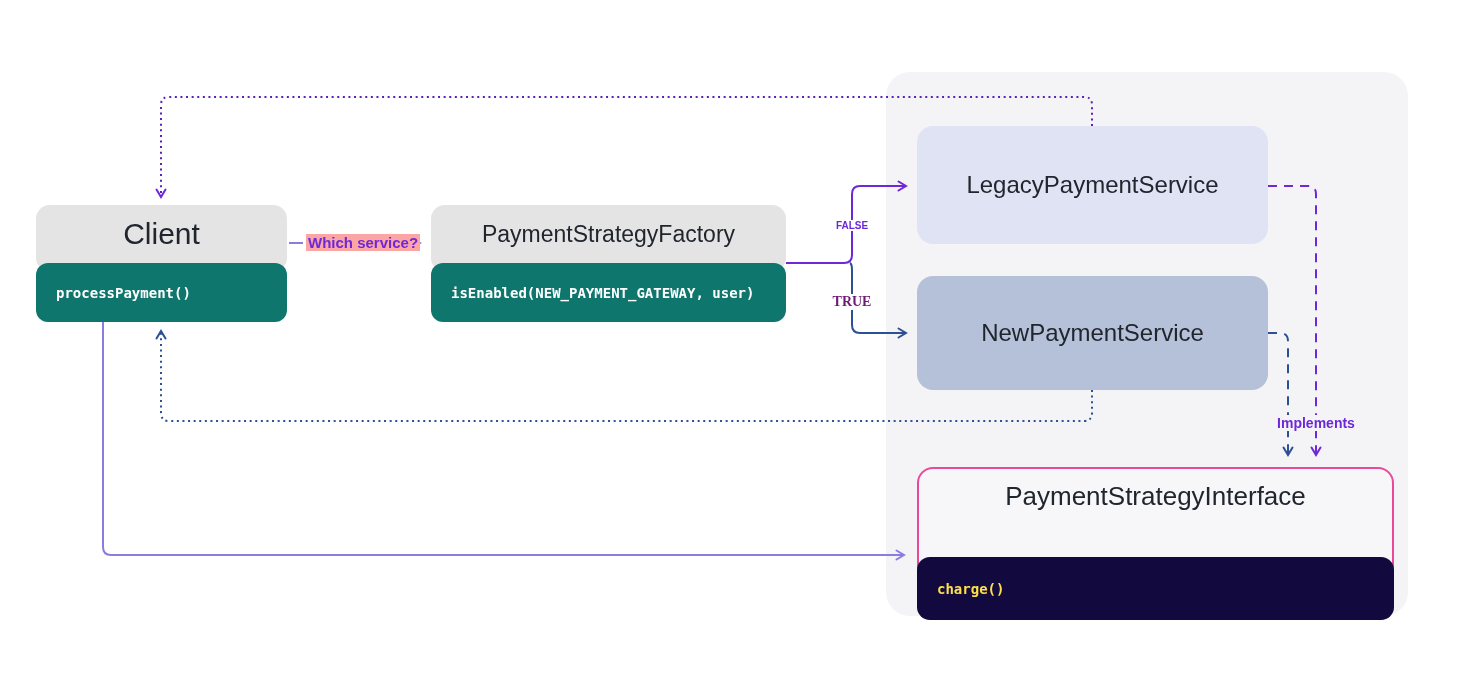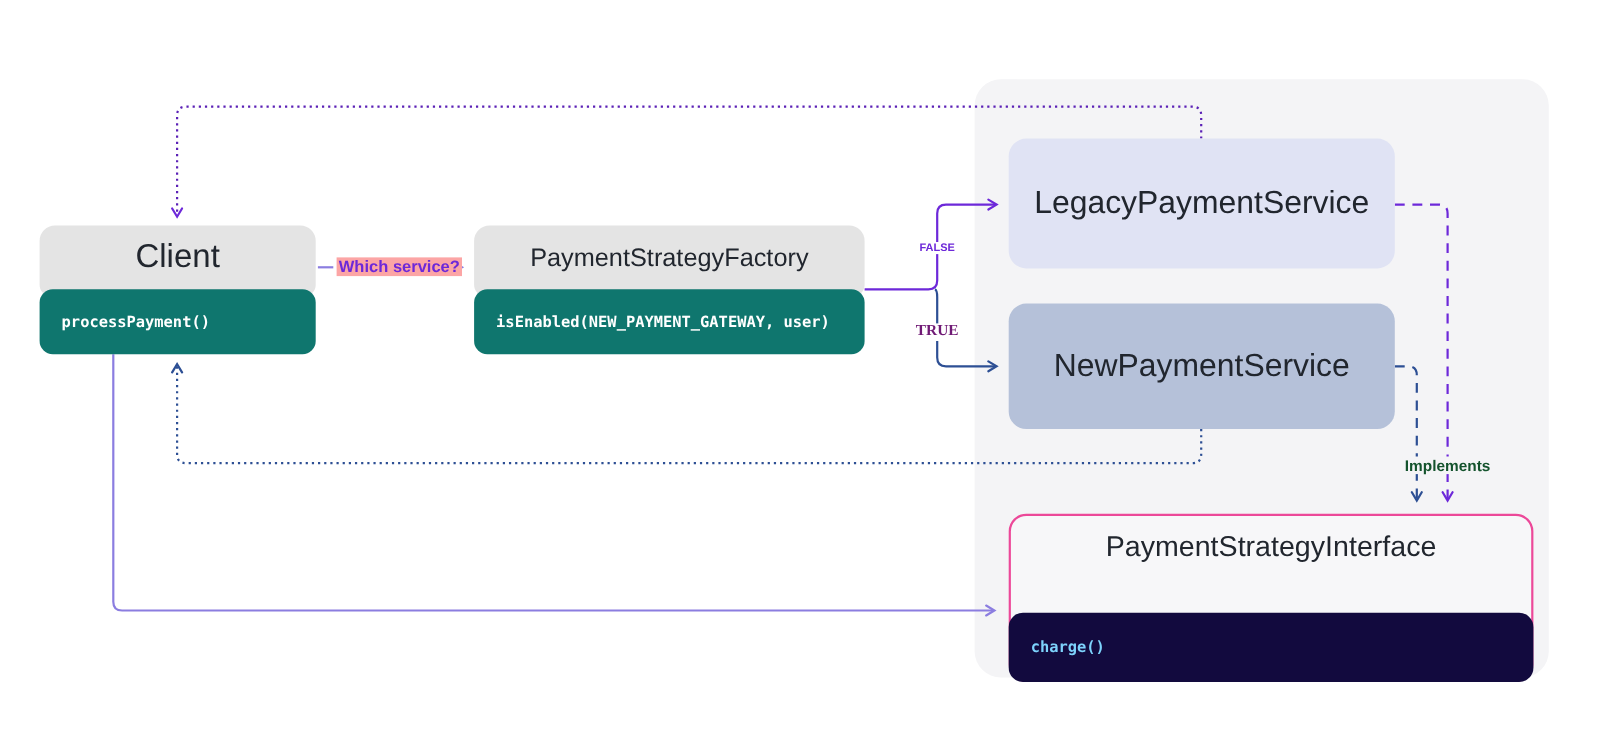--- a/index.html
+++ b/index.html
@@ -26,42 +26,42 @@
   .client-box .stack-head{font-size:30px;}
   .factory-box .stack-head{font-size:23px;}
   .stack-body{
     position:relative;margin-top:-6px;height:59px;background:#0f766e;border-radius:12px;
     display:flex;align-items:center;padding:0 20px;box-sizing:border-box;
     color:#ffffff;font-family:"DejaVu Sans Mono", monospace;font-weight:bold;font-size:14px;
     white-space:nowrap;
   }
   .service-box{
     display:flex;align-items:center;justify-content:center;
-    width:351px;height:118px;border-radius:16px;font-size:29px;color:#21262e;
+    width:351px;height:118px;border-radius:16px;font-size:24px;color:#21262e;
   }
   .legacy-box{left:917px;top:126px;background:#e0e3f4;}
   .new-box{left:917px;top:276px;height:114px;background:#b5c1d9;}
   .iface-box{
     left:917px;top:467px;width:477px;height:153px;box-sizing:border-box;
     background:#f7f7f9;border:2px solid #ec4899;border-radius:16px;
   }
   .iface-head{height:55px;font-size:26px;}
   .iface-body{
     position:absolute;left:-2px;right:-2px;bottom:-2px;height:63px;
     background:#120a3e;border-radius:13px;
     display:flex;align-items:center;padding:0 20px;box-sizing:border-box;
-    color:#7dd3fc;font-family:"DejaVu Sans Mono", monospace;font-weight:bold;font-size:14px;
+    color:#fde047;font-family:"DejaVu Sans Mono", monospace;font-weight:bold;font-size:14px;
   }
   .edge-label{
     position:absolute;z-index:4;font-weight:bold;white-space:nowrap;
   }
   .lbl-which{left:306px;top:234px;font-size:15px;color:#6d28d9;background:#fca5a5;padding:0 2px;}
   .lbl-false{left:852px;top:220px;font-size:10px;color:#6d28d9;background:#ffffff;padding:0 4px;transform:translateX(-50%);}
   .lbl-true{left:852px;top:294px;font-size:14px;color:#701a75;background:#ffffff;padding:0 4px;transform:translateX(-50%);font-family:Liberation Serif, serif;}
-  .lbl-impl{left:1316px;top:415px;font-size:14px;color:#14532d;background:#f4f4f6;padding:0 2px;transform:translateX(-50%);}
+  .lbl-impl{left:1316px;top:415px;font-size:14px;color:#6d28d9;background:#f4f4f6;padding:0 2px;transform:translateX(-50%);}
 </style>
 </head>
 <body>
 
 <div class="canvas">
 
   <div class="panel"></div>
 
   <svg class="wires" width="1461" height="684" viewBox="0 0 1461 684">
     <defs>

